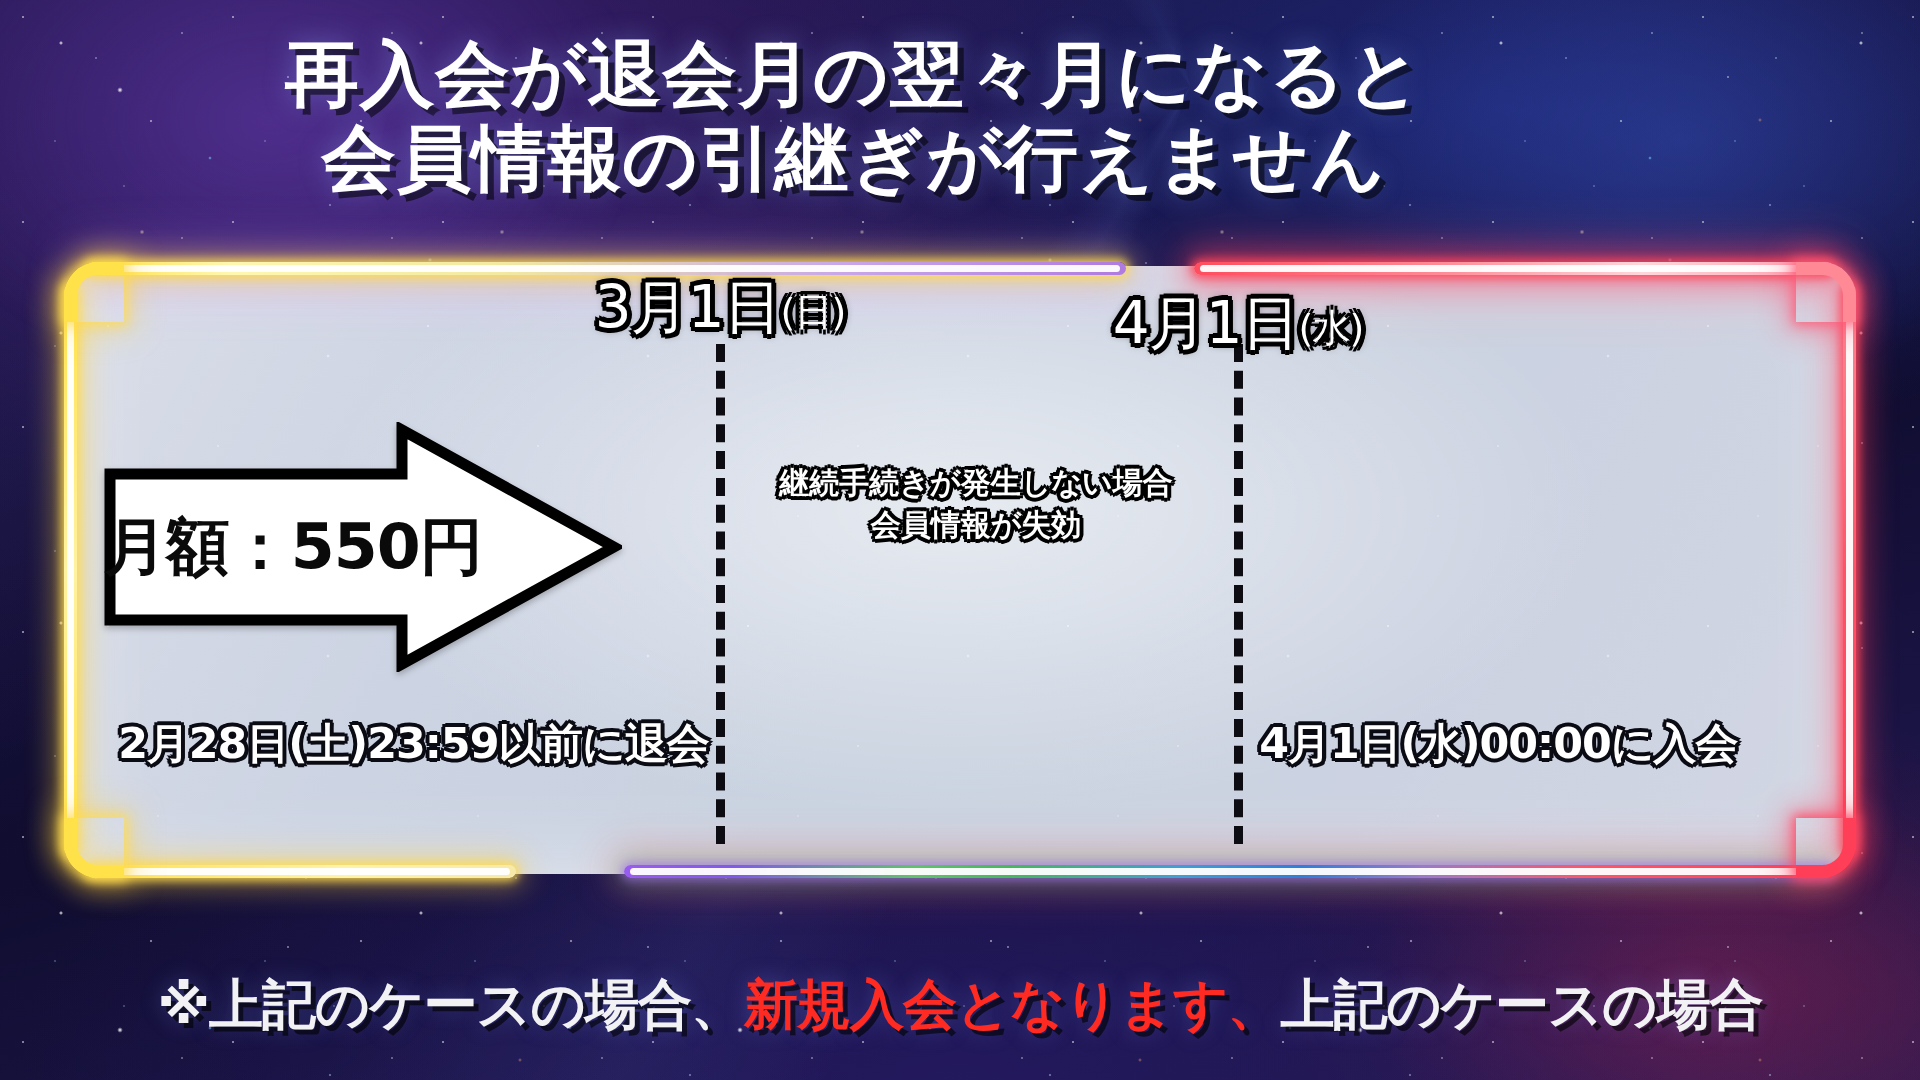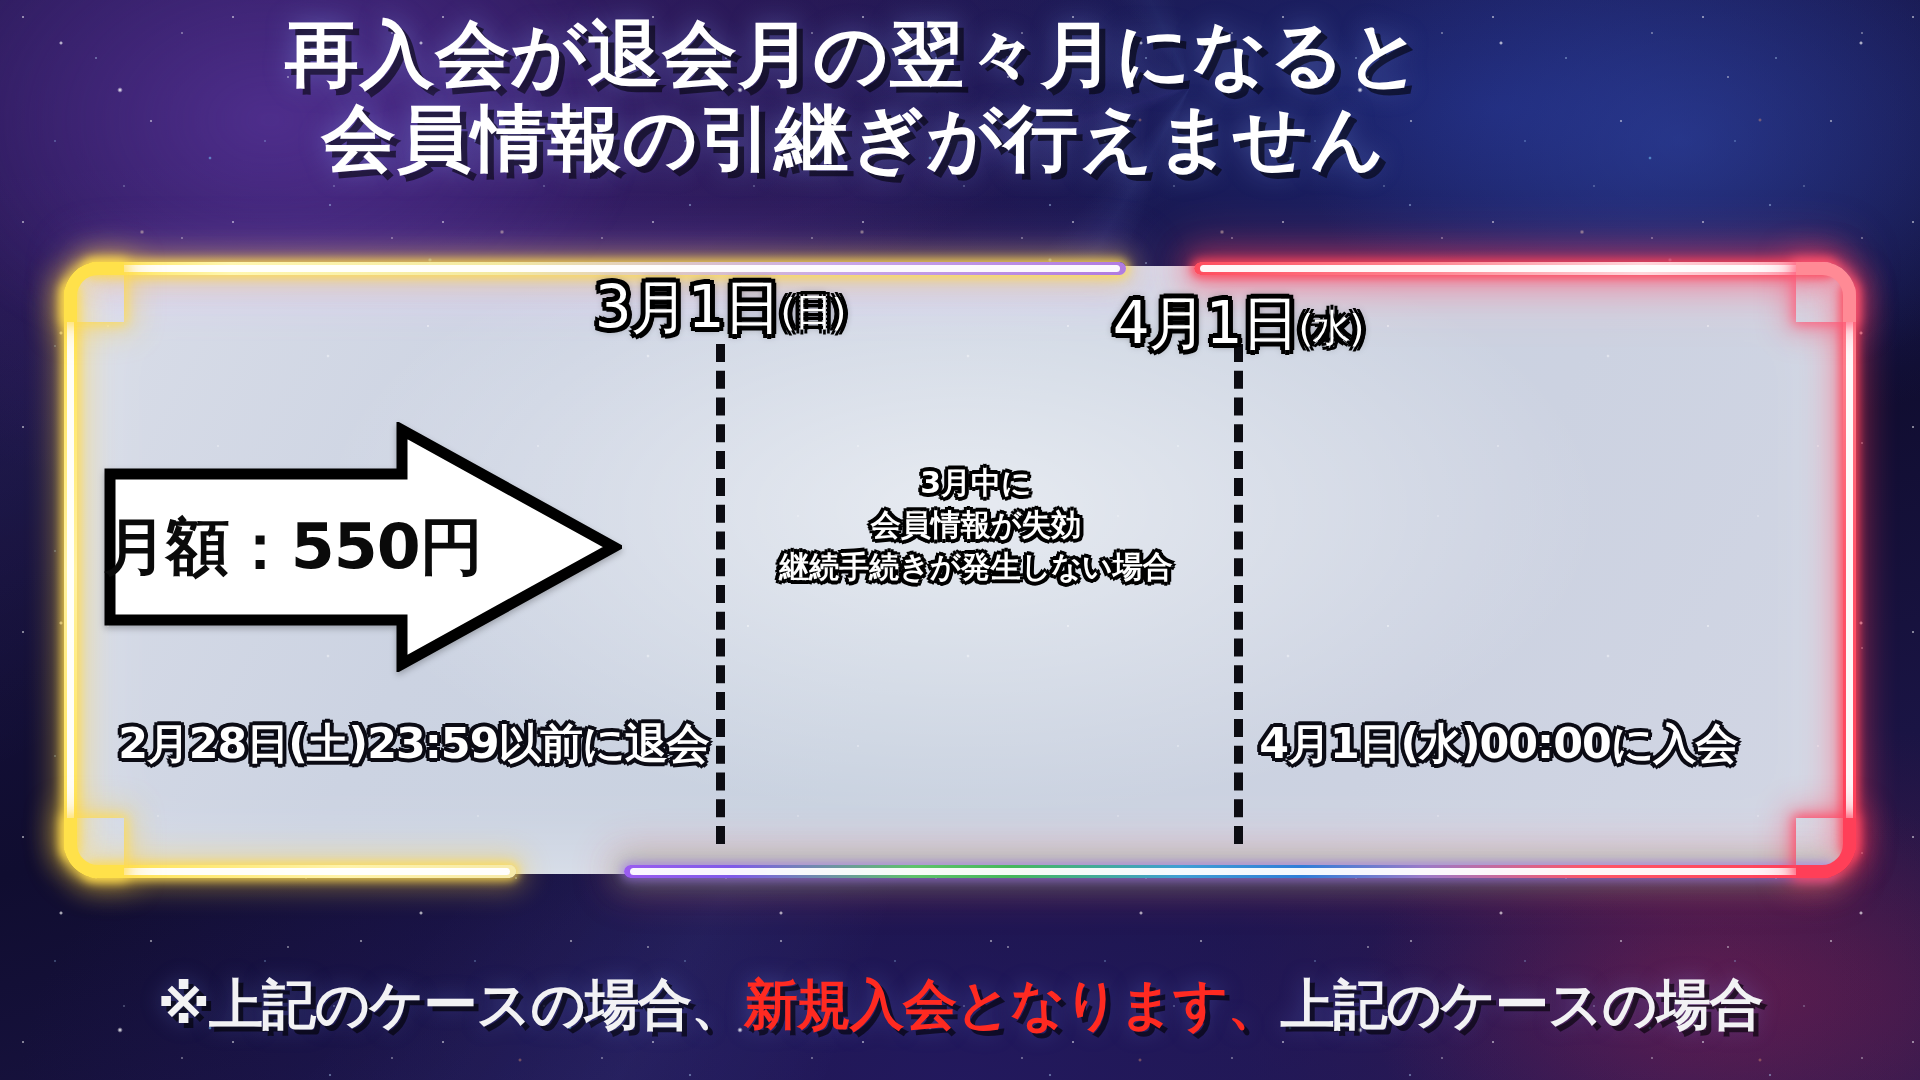--- a/index.html
+++ b/index.html
@@ -81,21 +81,21 @@
     background-image:
       radial-gradient(2.8px 2.8px at 120px 90px, rgba(255,255,255,1), transparent),
       radial-gradient(2.2px 2.2px at 430px 260px,rgba(120,190,255,.9), transparent),
       radial-gradient(3.2px 3.2px at 300px 400px,rgba(255,255,255,.85), transparent),
       radial-gradient(2px 2px   at 520px 120px,  rgba(255,170,120,.55), transparent);
     background-size:620px 470px;
   }
 
   
   #headline {
-    position:absolute; top:12px; left:0; width:1708px;
+    position:absolute; top:32px; left:0; width:1708px;
     text-align:center;
     z-index:12;
   }
   #headline .ln {
     display:block;
     color:#ffffff;
     font-family:"DejaVu Sans", sans-serif;
     font-weight:bold;
     font-size:72px;
     line-height:84px;
@@ -384,23 +384,22 @@
 
       <div class="arrow" id="arrow-left">
         <svg viewBox="0 0 520 250" preserveAspectRatio="none">
           <polygon points="8,52 300,52 300,8 512,125 300,242 300,198 8,198" fill="#ffffff" stroke="#000000" stroke-width="11" stroke-linejoin="miter"></polygon>
         </svg>
         <div class="arrow-text">月額：550円</div>
       </div>
 
 
       <div id="center-note">
-        <span>3月中に</span>
+        <span>継続手続きが発生しない場合</span>
         <span>会員情報が失効</span>
-        <span>継続手続きが発生しない場合</span>
       </div>
 
       <div class="caption" id="caption-left">2月28日(土)23:59以前に退会</div>
       <div class="caption" id="caption-right">4月1日(水)00:00に入会</div>
 
     </div>
   </div>
 
   <div id="bottom-banner">
     <span class="bb-white">※上記のケースの場合、</span><span class="bb-red">新規入会となります、</span><span class="bb-white">上記のケースの場合</span>

